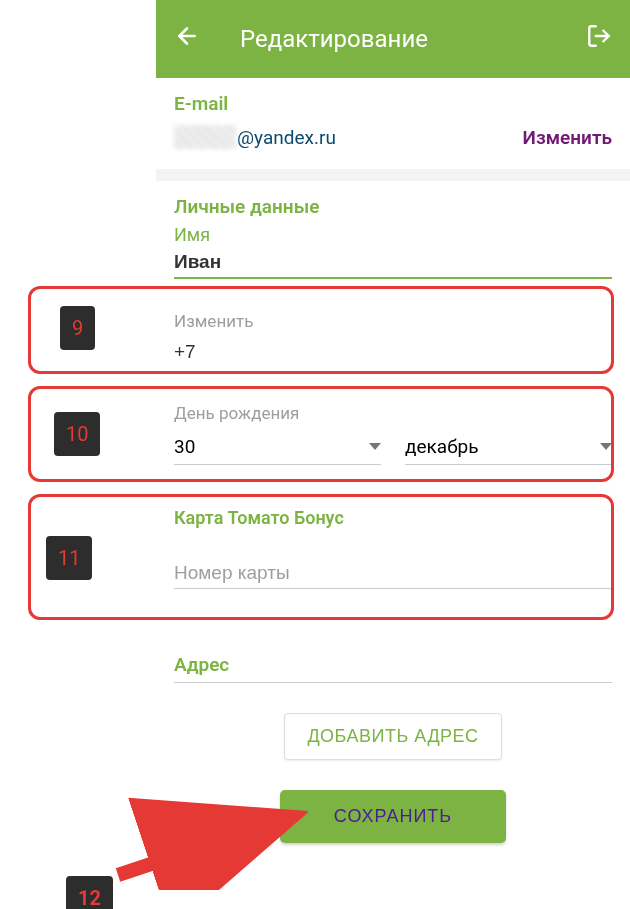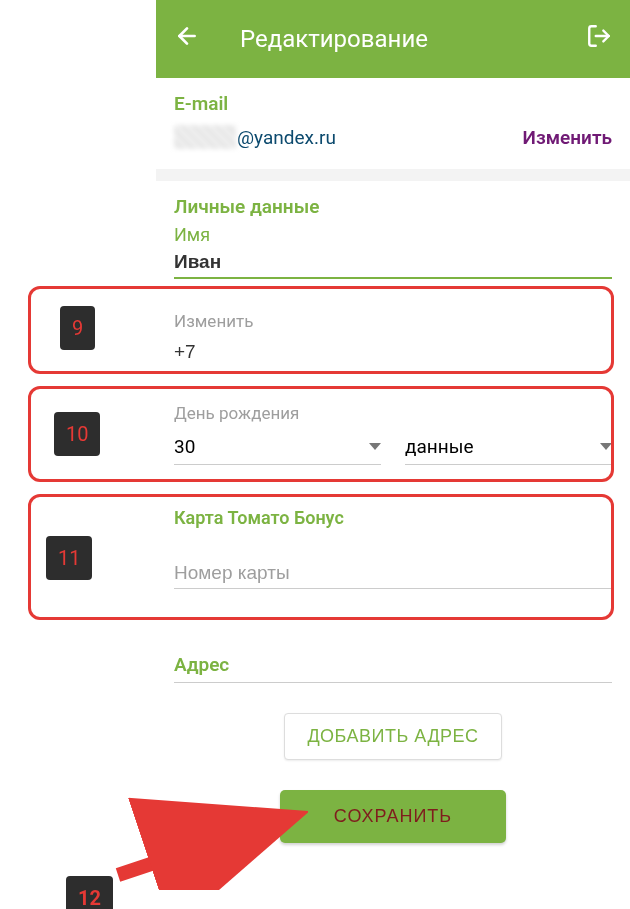--- a/index.html
+++ b/index.html
@@ -104,21 +104,21 @@
       color: #7cb342;
       font-size: 18px;
       font-weight: 500;
       letter-spacing: 0.5px;
       cursor: pointer;
       box-shadow: 0 1px 2px rgba(0,0,0,0.08);
     }
     .save-row { display: flex; justify-content: center; padding: 10px 0 20px 0; }
     .save-btn {
       background: #7cb342;
-      color: #7f1d1d;
+      color: #4c1d95;
       border: none;
       border-radius: 5px;
       padding: 16px 54px;
       font-size: 18px;
       letter-spacing: 1px;
       cursor: pointer;
       box-shadow: 0 2px 3px rgba(0,0,0,0.18);
     }
     
     .callout {
@@ -193,21 +193,21 @@
       <div class="field-label-grey">День рождения</div>
       <div class="dob-row">
         <div class="select-wrap">
           <div class="select-display">
             <span>30</span>
             <span class="triangle-down"></span>
           </div>
         </div>
         <div class="select-wrap">
           <div class="select-display">
-            <span>данные</span>
+            <span>декабрь</span>
             <span class="triangle-down"></span>
           </div>
         </div>
       </div>
     </div>
 
     <div class="section" style="padding-top:32px;">
       <div class="section-label" style="font-size:18px;">Карта Томато Бонус</div>
       <div style="height:24px;"></div>
       <input class="input-line-grey" placeholder="Номер карты" style="">

